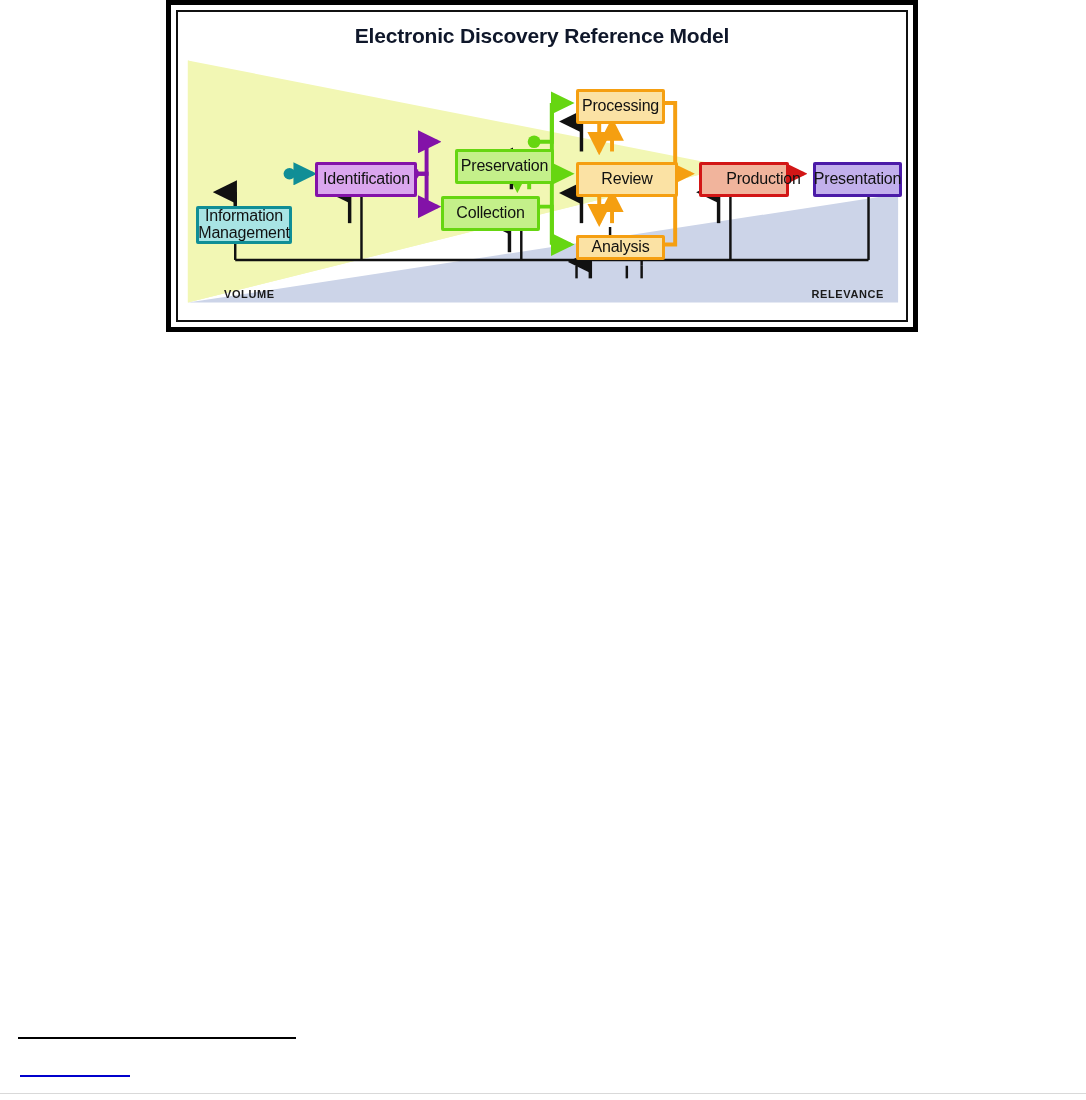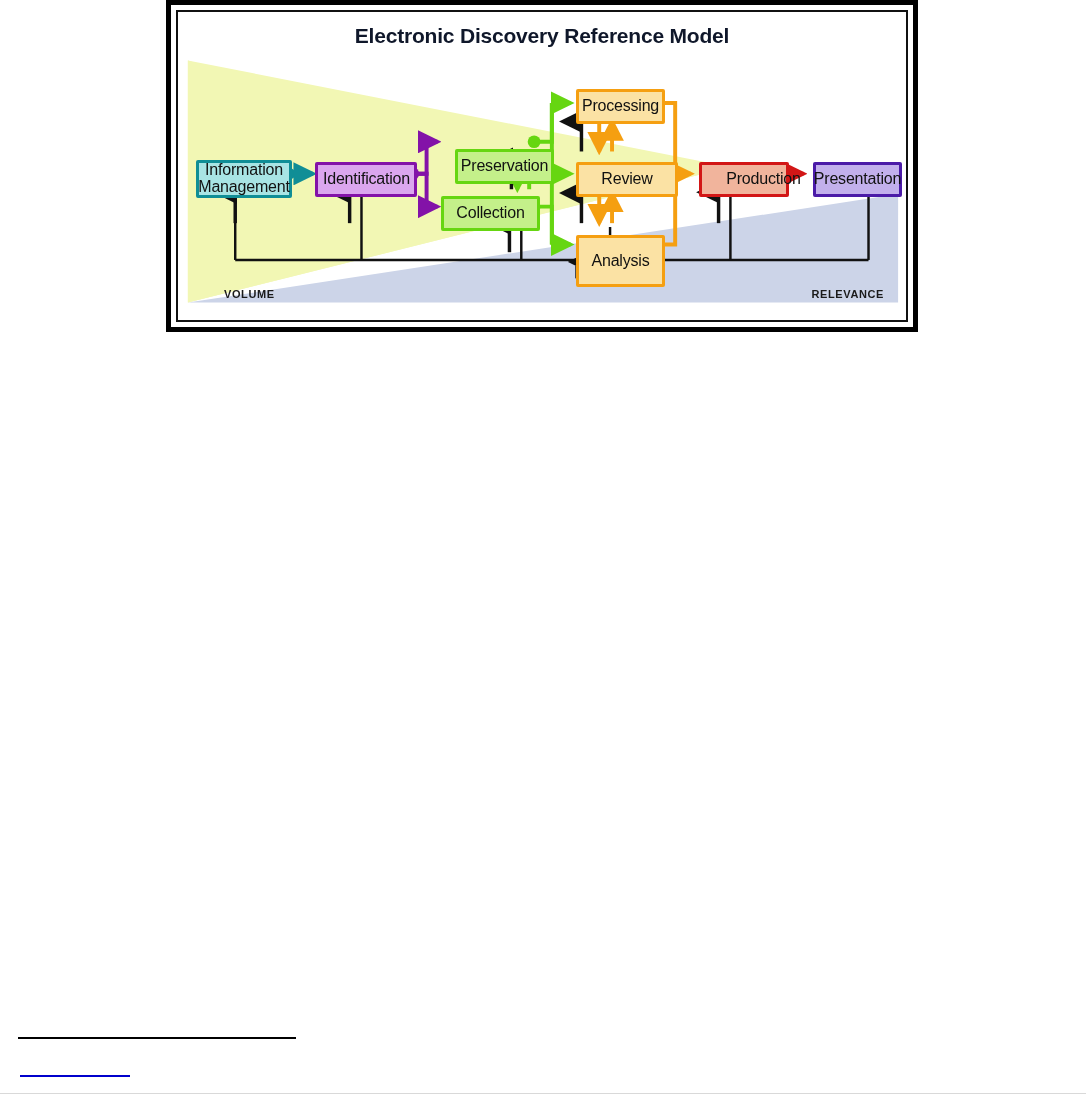--- a/index.html
+++ b/index.html
@@ -85,20 +85,21 @@
     color: #111111;
     line-height: 1.05;
     letter-spacing: -0.2px;
     padding: 0 4px;
     white-space: pre-line;
   }
 
   .box-info {
     background: #a8e4e4;
     border: 3px solid #108e96;
+    margin-top: 46px;
   }
   .box-identification {
     background: #dba6ee;
     border: 3px solid #8312a8;
   }
   .box-green {
     background: #c4f08a;
     border: 3px solid #66d611;
   }
   .box-orange {
@@ -275,21 +276,21 @@
     </div>
 
     <div class="stage-box box-orange" style="left:398px;top:77px;width:89px;height:35px;">
       <span class="stage-label">Processing</span>
     </div>
 
     <div class="stage-box box-orange" style="left:398px;top:150px;width:102px;height:35px;">
       <span class="stage-label">Review</span>
     </div>
 
-    <div class="stage-box box-orange" style="left:398px;top:223px;width:89px;height:52px;">
+    <div class="stage-box box-orange" style="left:398px;top:223px;width:89px;height:25px;">
       <span class="stage-label">Analysis</span>
     </div>
 
     <div class="stage-box box-production" style="left:521px;top:150px;width:90px;height:35px;padding-left:39px;">
       <span class="stage-label">Production</span>
     </div>
 
     <div class="stage-box box-presentation" style="left:635px;top:150px;width:89px;height:35px;">
       <span class="stage-label">Presentation</span>
     </div>

